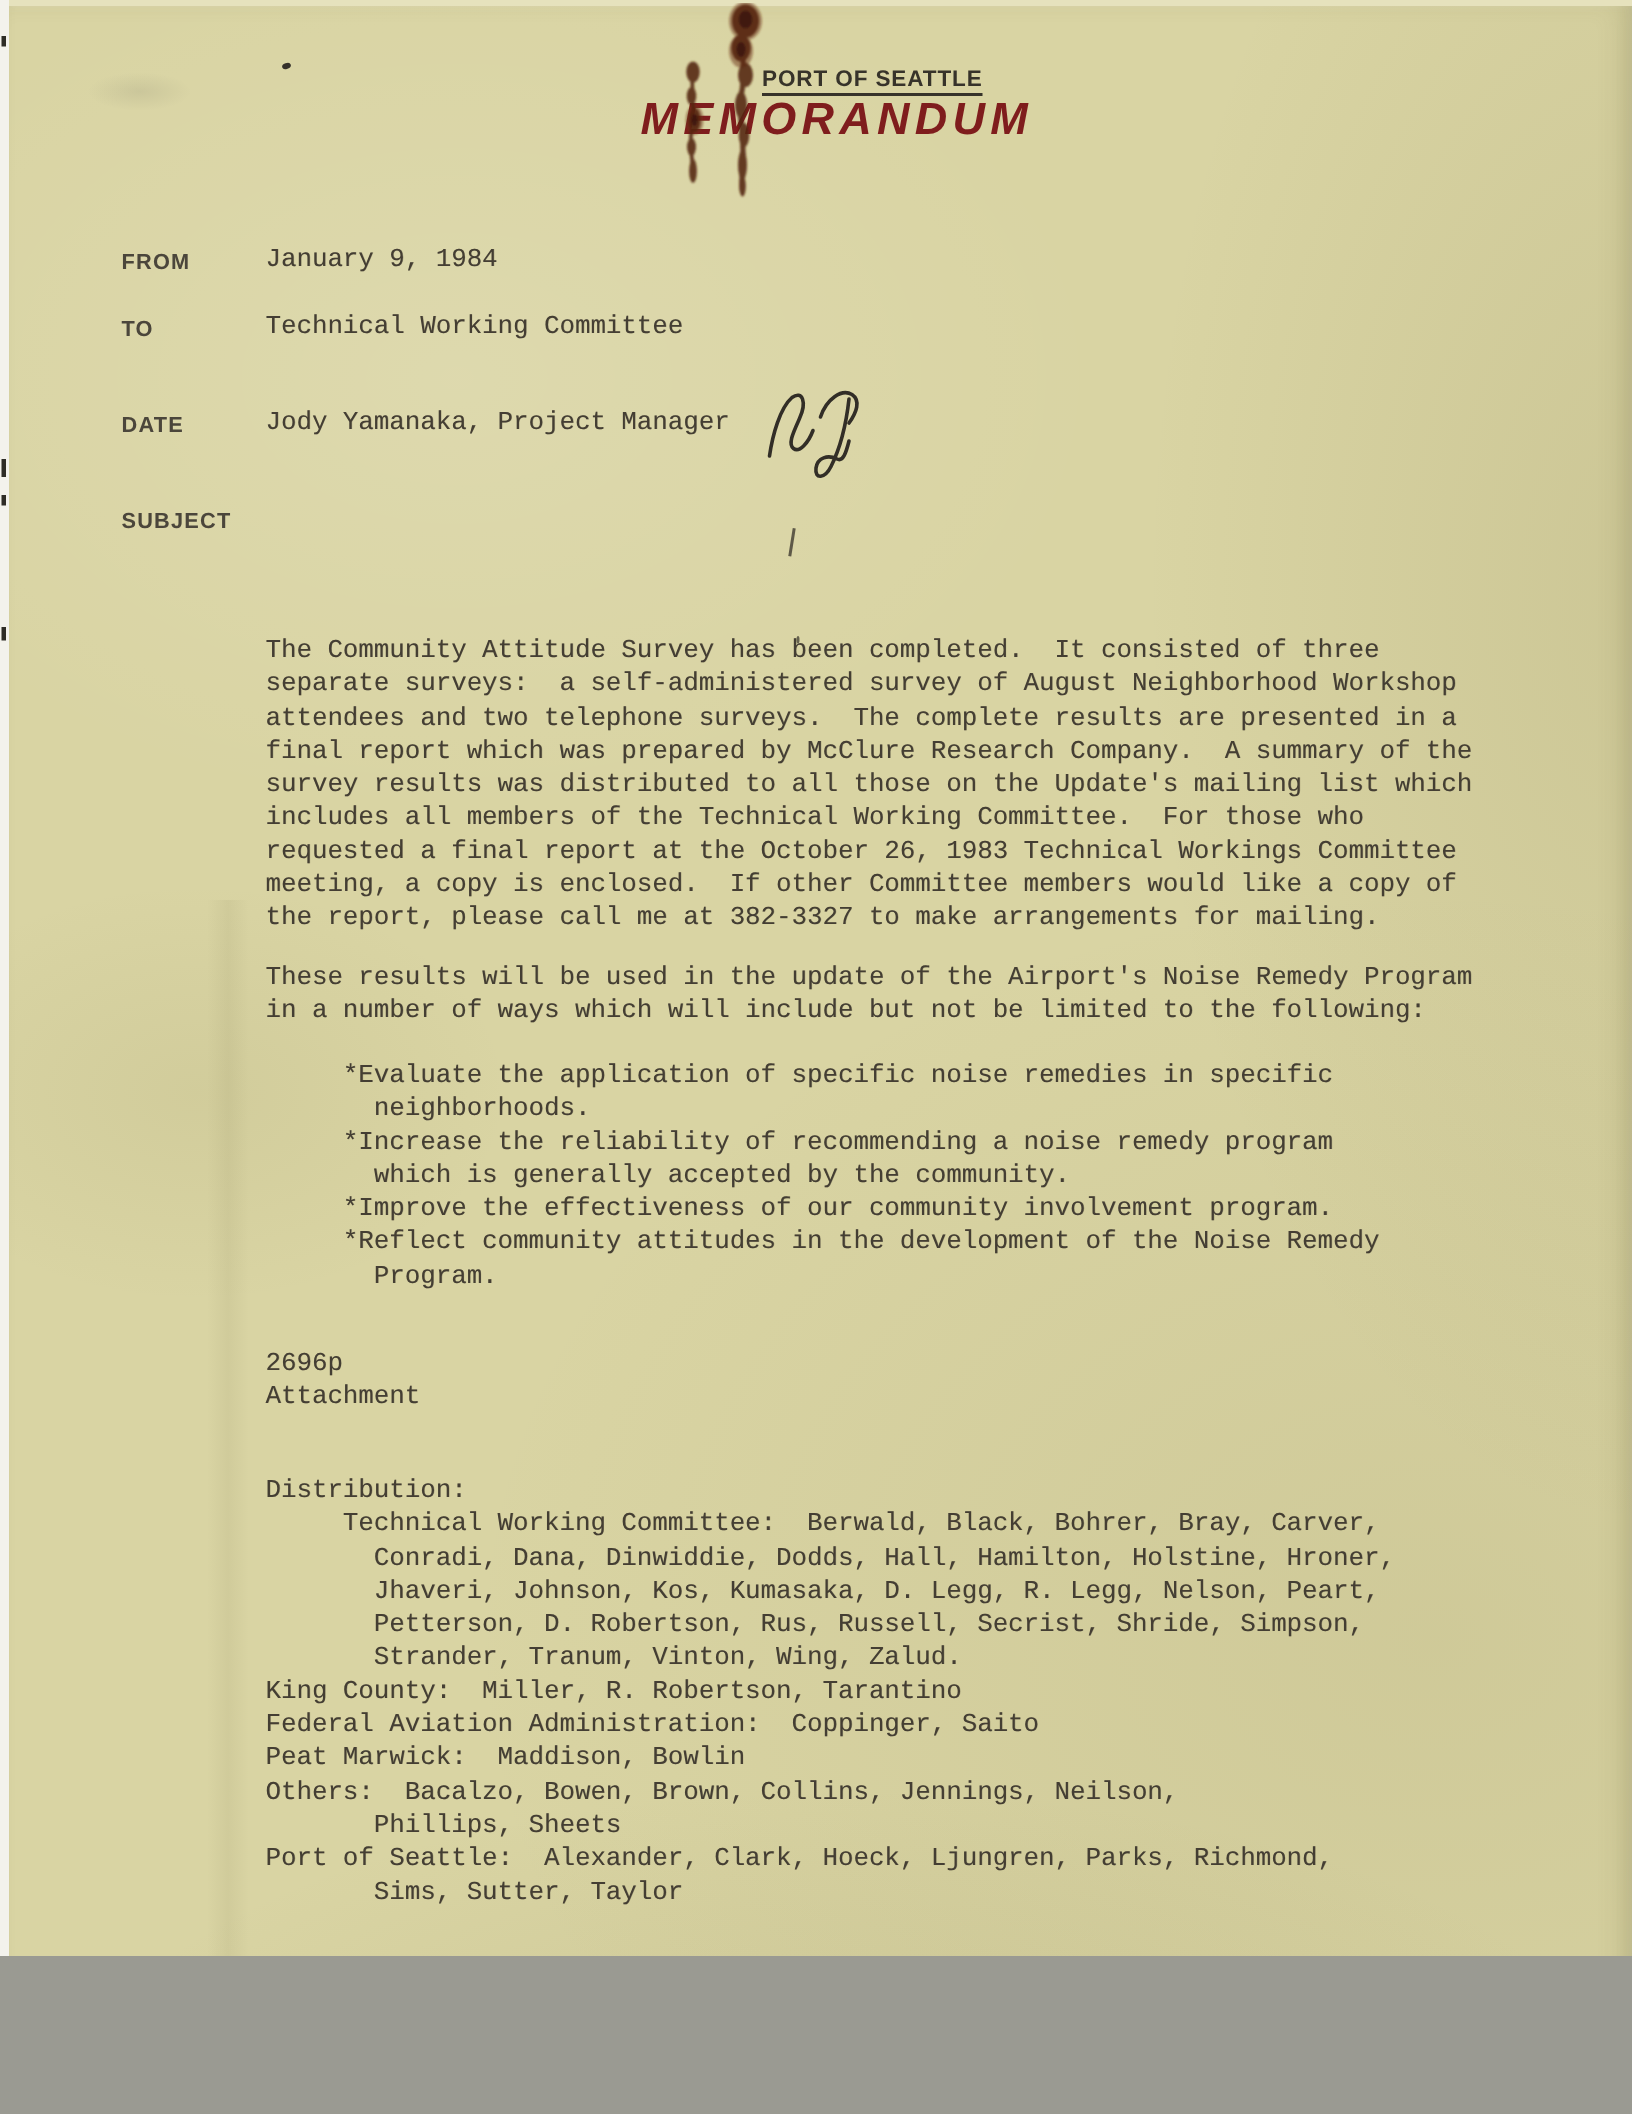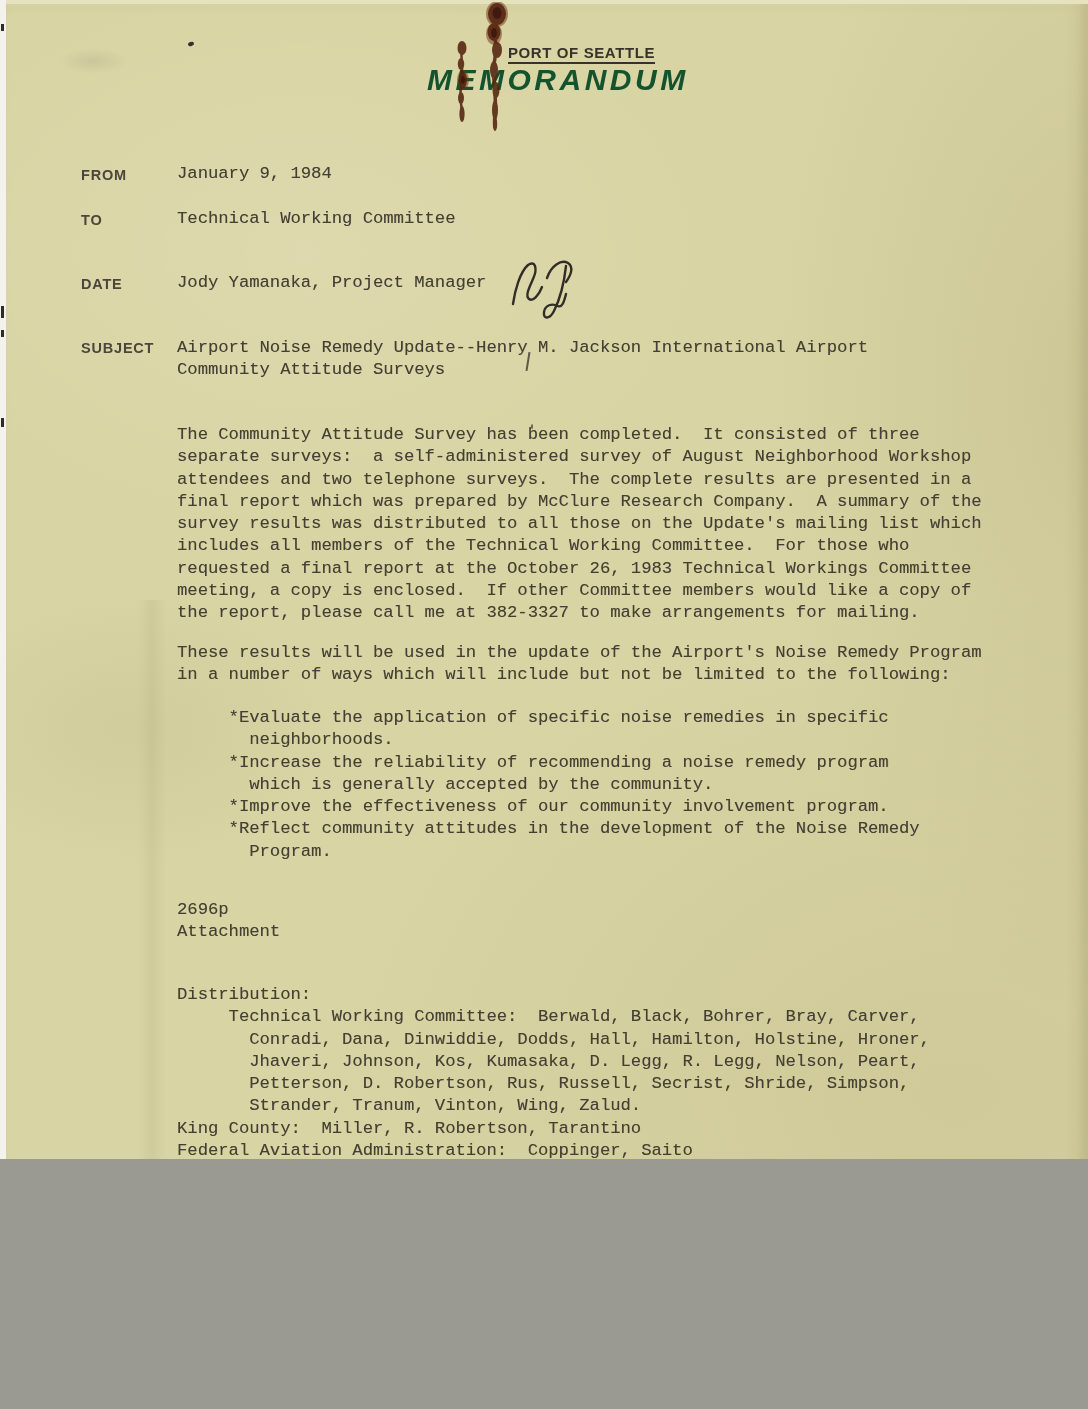--- a/index.html
+++ b/index.html
@@ -1,18 +1,18 @@
 <!DOCTYPE html>
 <html><head>
 <meta charset="utf-8">
 <style>
   html,body{margin:0;padding:0;background:#9a9a92;}
   .page{
     position:relative;
-    width:1088px;height:1159px;
+    width:1088px;height:1304px;
     overflow:hidden;
     background:#b4b4ac;
     font-family:"Liberation Sans", sans-serif;
   }
   .paper{
     position:absolute;left:0;top:0;width:1088px;height:1401px;
     background-color:#d9d4a3;
     background-image:
       radial-gradient(ellipse 620px 420px at 28% 18%, rgba(255,255,250,0.12), transparent 70%),
       radial-gradient(ellipse 900px 700px at 88% 78%, rgba(118,108,58,0.10), transparent 72%),
@@ -35,21 +35,21 @@
 
   
   .org{
     position:absolute;left:508px;top:44px;
     font-weight:bold;font-size:15px;letter-spacing:.6px;color:#37332a;
     border-bottom:2px solid #37332a;padding-bottom:1px;line-height:17px;
   }
   .memo-title{
     position:absolute;left:427px;top:62px;
     font-style:italic;font-weight:bold;font-size:30px;letter-spacing:3.5px;
-    color:#14532d;line-height:36px;
+    color:#7f1d1d;line-height:36px;
   }
 
   
   .label{
     position:absolute;left:81px;
     font-weight:bold;font-size:14.5px;letter-spacing:.8px;color:#4b463b;line-height:19px;
   }
   .mono{
     font-family:"Liberation Mono","DejaVu Sans Mono",monospace;
     font-size:17.2px;line-height:22.3px;color:#443e33;
@@ -121,22 +121,20 @@
 
   <svg style="left:505px;top:252px;" width="85" height="72" viewBox="0 0 85 72">
     <g stroke="#322e27" stroke-width="2.4" fill="none" stroke-linecap="round">
       <path d="M8,52 C10,38 15,20 23,13 C30,8 33,16 28,27 C24,36 20,44 24,47 C28,50 34,43 37,35"></path>
       <path d="M42,26 C46,14 56,7 63,11 C69,15 66,23 61,30"></path>
       <path d="M61,14 C59,32 55,47 49,59 C45,67 38,68 39,60 C40,53 47,51 53,54 C57,56 59,50 61,42"></path>
     </g>
   </svg>
 
   <div class="label" style="top:339px;">SUBJECT</div>
-  <div class="mono value" style="top:337px;">Airport Noise Remedy Update--Henry M. Jackson International Airport
-Community Attitude Surveys</div>
 
   <div style="position:absolute;left:527px;top:352px;width:2px;height:19px;background:#3f3a30;opacity:.8;transform:rotate(9deg);"></div>
 
   <div class="speck" style="left:188px;top:42px;width:6px;height:4px;transform:rotate(-20deg);"></div>
   <div class="speck" style="left:531px;top:424px;width:2px;height:5px;opacity:.7;"></div>
 
   <div class="mono block" style="top:424px;">The Community Attitude Survey has been completed.  It consisted of three
 separate surveys:  a self-administered survey of August Neighborhood Workshop
 attendees and two telephone surveys.  The complete results are presented in a
 final report which was prepared by McClure Research Company.  A summary of the

